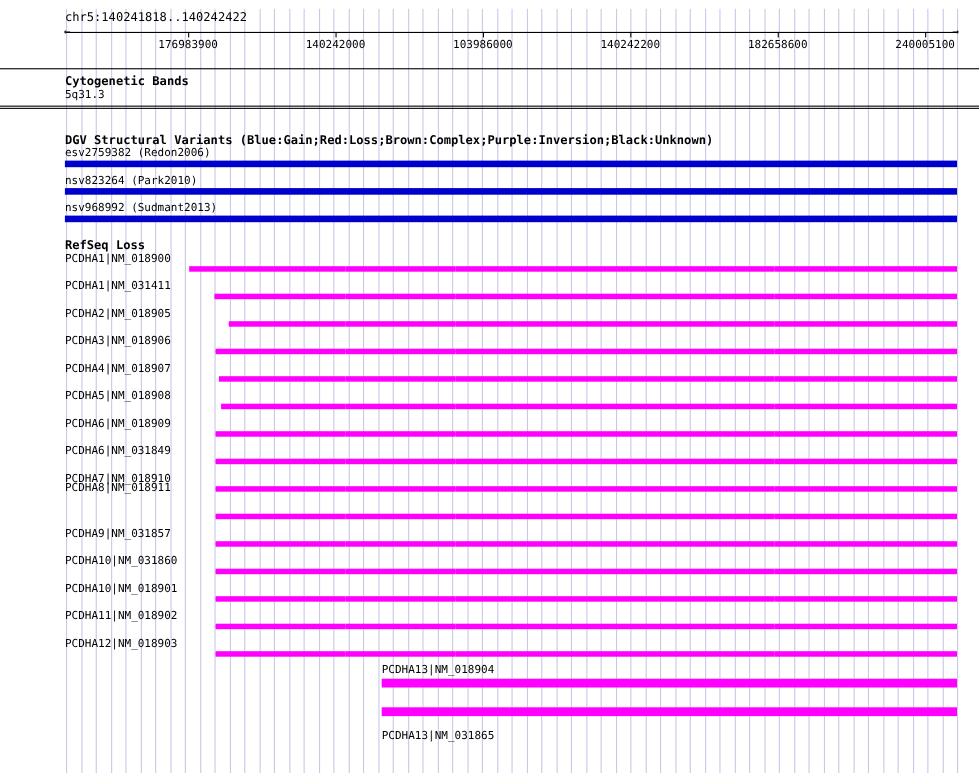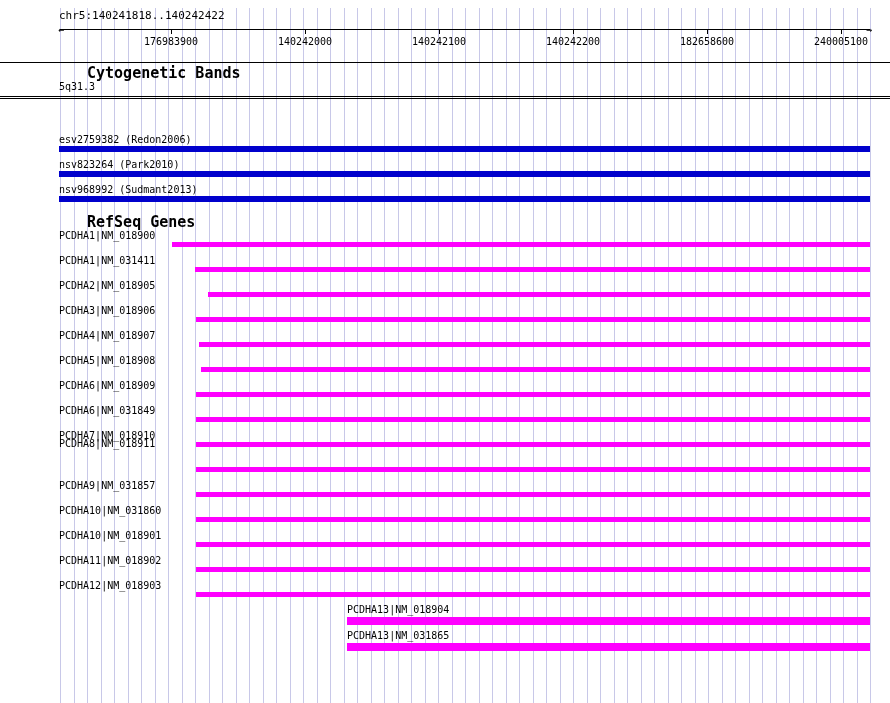--- a/index.html
+++ b/index.html
@@ -74,25 +74,24 @@
     top: 36px;
     font-size: 10px;
     line-height: 11px;
     transform: translateX(-50%);
     white-space: nowrap;
   }
   
   .sec-title {
     position: absolute;
     left: 59px;
-    font-size: 15px;
+    font-size: 11px;
     font-weight: bold;
     line-height: 13px;
     white-space: nowrap;
-    margin-left: 28px;
   }
   .sec-sep {
     position: absolute;
     left: 0;
     width: 890px;
     height: 1px;
     background: #000000;
   }
   .track-label {
     position: absolute;
@@ -201,45 +200,46 @@
 
   <div class="ruler-line"></div>
   <div class="ruler-arrow-l">←</div>
   <div class="ruler-arrow-r">→</div>
   <div id="ruler-ticks">
       <div class="tick" style="left: 171px;"></div>
       <div class="tick-label" style="left: 171px;">176983900</div>
       <div class="tick" style="left: 305px;"></div>
       <div class="tick-label" style="left: 305px; text-align: right;">140242000</div>
       <div class="tick" style="left: 439px;"></div>
-      <div class="tick-label" style="left: 439px;">140242100</div>
+      <div class="tick-label" style="left: 439px;">103986000</div>
       <div class="tick" style="left: 573px;"></div>
       <div class="tick-label" style="left: 573px;">140242200</div>
       <div class="tick" style="left: 707px;"></div>
       <div class="tick-label" style="left: 707px;">182658600</div>
       <div class="tick" style="left: 841px;"></div>
       <div class="tick-label" style="left: 841px;">240005100</div>
     </div>
 
   <div class="sec-sep" style="top:62px;"></div>
   <div class="sec-title" style="top:67px;">Cytogenetic Bands</div>
   <div class="cyto-text" style="top:81px;">5q31.3</div>
   <div class="sec-sep" style="top:96px;"></div>
   <div class="sec-sep" style="top:98px;"></div>
 
+  <div class="sec-title" style="top:121px;">DGV Structural Variants (Blue:Gain;Red:Loss;Brown:Complex;Purple:Inversion;Black:Unknown)</div>
   <div id="dgv-tracks">
       <div class="track-label" style="top: 134px;">esv2759382 (Redon2006)</div>
       <div class="feat-bar" style="top: 146px; left: 59px; width: 811px; background: rgb(0, 0, 204);"></div>
       <div class="track-label" style="top: 159px;">nsv823264 (Park2010)</div>
       <div class="feat-bar" style="top: 171px; left: 59px; width: 811px; background: rgb(0, 0, 204);"></div>
       <div class="track-label" style="top: 184px;">nsv968992 (Sudmant2013)</div>
       <div class="feat-bar" style="top: 196px; left: 59px; width: 811px; background: rgb(0, 0, 204);"></div>
     </div>
 
-  <div class="sec-title" style="top:216px;">RefSeq Genes</div>
+  <div class="sec-title" style="top:216px;">RefSeq Loss</div>
   <div id="refseq-tracks">
       <div class="track-label" style="top: 230px;">PCDHA1|NM_018900</div>
       <div class="gene-line" style="top: 244px; left: 172px; width: 698px;"></div>
       <div class="gene-exon" style="top: 242px; left: 172px; width: 142px;"></div>
       <div class="gene-exon" style="top: 242px; left: 314px; width: 100px;"></div>
       <div class="gene-exon" style="top: 242px; left: 414px; width: 290px;"></div>
       <div class="gene-exon" style="top: 242px; left: 704px; width: 166px;"></div>
       <div class="track-label" style="top: 255px;">PCDHA1|NM_031411</div>
       <div class="gene-line" style="top: 269px; left: 195px; width: 675px;"></div>
       <div class="gene-exon" style="top: 267px; left: 195px; width: 119px;"></div>
@@ -319,17 +319,17 @@
       <div class="gene-exon" style="top: 567px; left: 414px; width: 290px;"></div>
       <div class="gene-exon" style="top: 567px; left: 704px; width: 166px;"></div>
       <div class="track-label" style="top: 580px;">PCDHA12|NM_018903</div>
       <div class="gene-line" style="top: 594px; left: 196px; width: 674px;"></div>
       <div class="gene-exon" style="top: 592px; left: 196px; width: 118px;"></div>
       <div class="gene-exon" style="top: 592px; left: 314px; width: 100px;"></div>
       <div class="gene-exon" style="top: 592px; left: 414px; width: 290px;"></div>
       <div class="gene-exon" style="top: 592px; left: 704px; width: 166px;"></div>
       <div class="track-label" style="top: 604px; left: 347px;">PCDHA13|NM_018904</div>
       <div class="gene-thickbar" style="top: 617px; left: 347px; width: 523px;"></div>
-      <div class="track-label" style="top: 630px; left: 347px;">PCDHA13|NM_031865</div>
+      <div class="track-label" style="top: 664px; left: 347px;">PCDHA13|NM_031865</div>
       <div class="gene-thickbar" style="top: 643px; left: 347px; width: 523px;"></div>
     </div>
 
 </div>
 
 </body></html>

